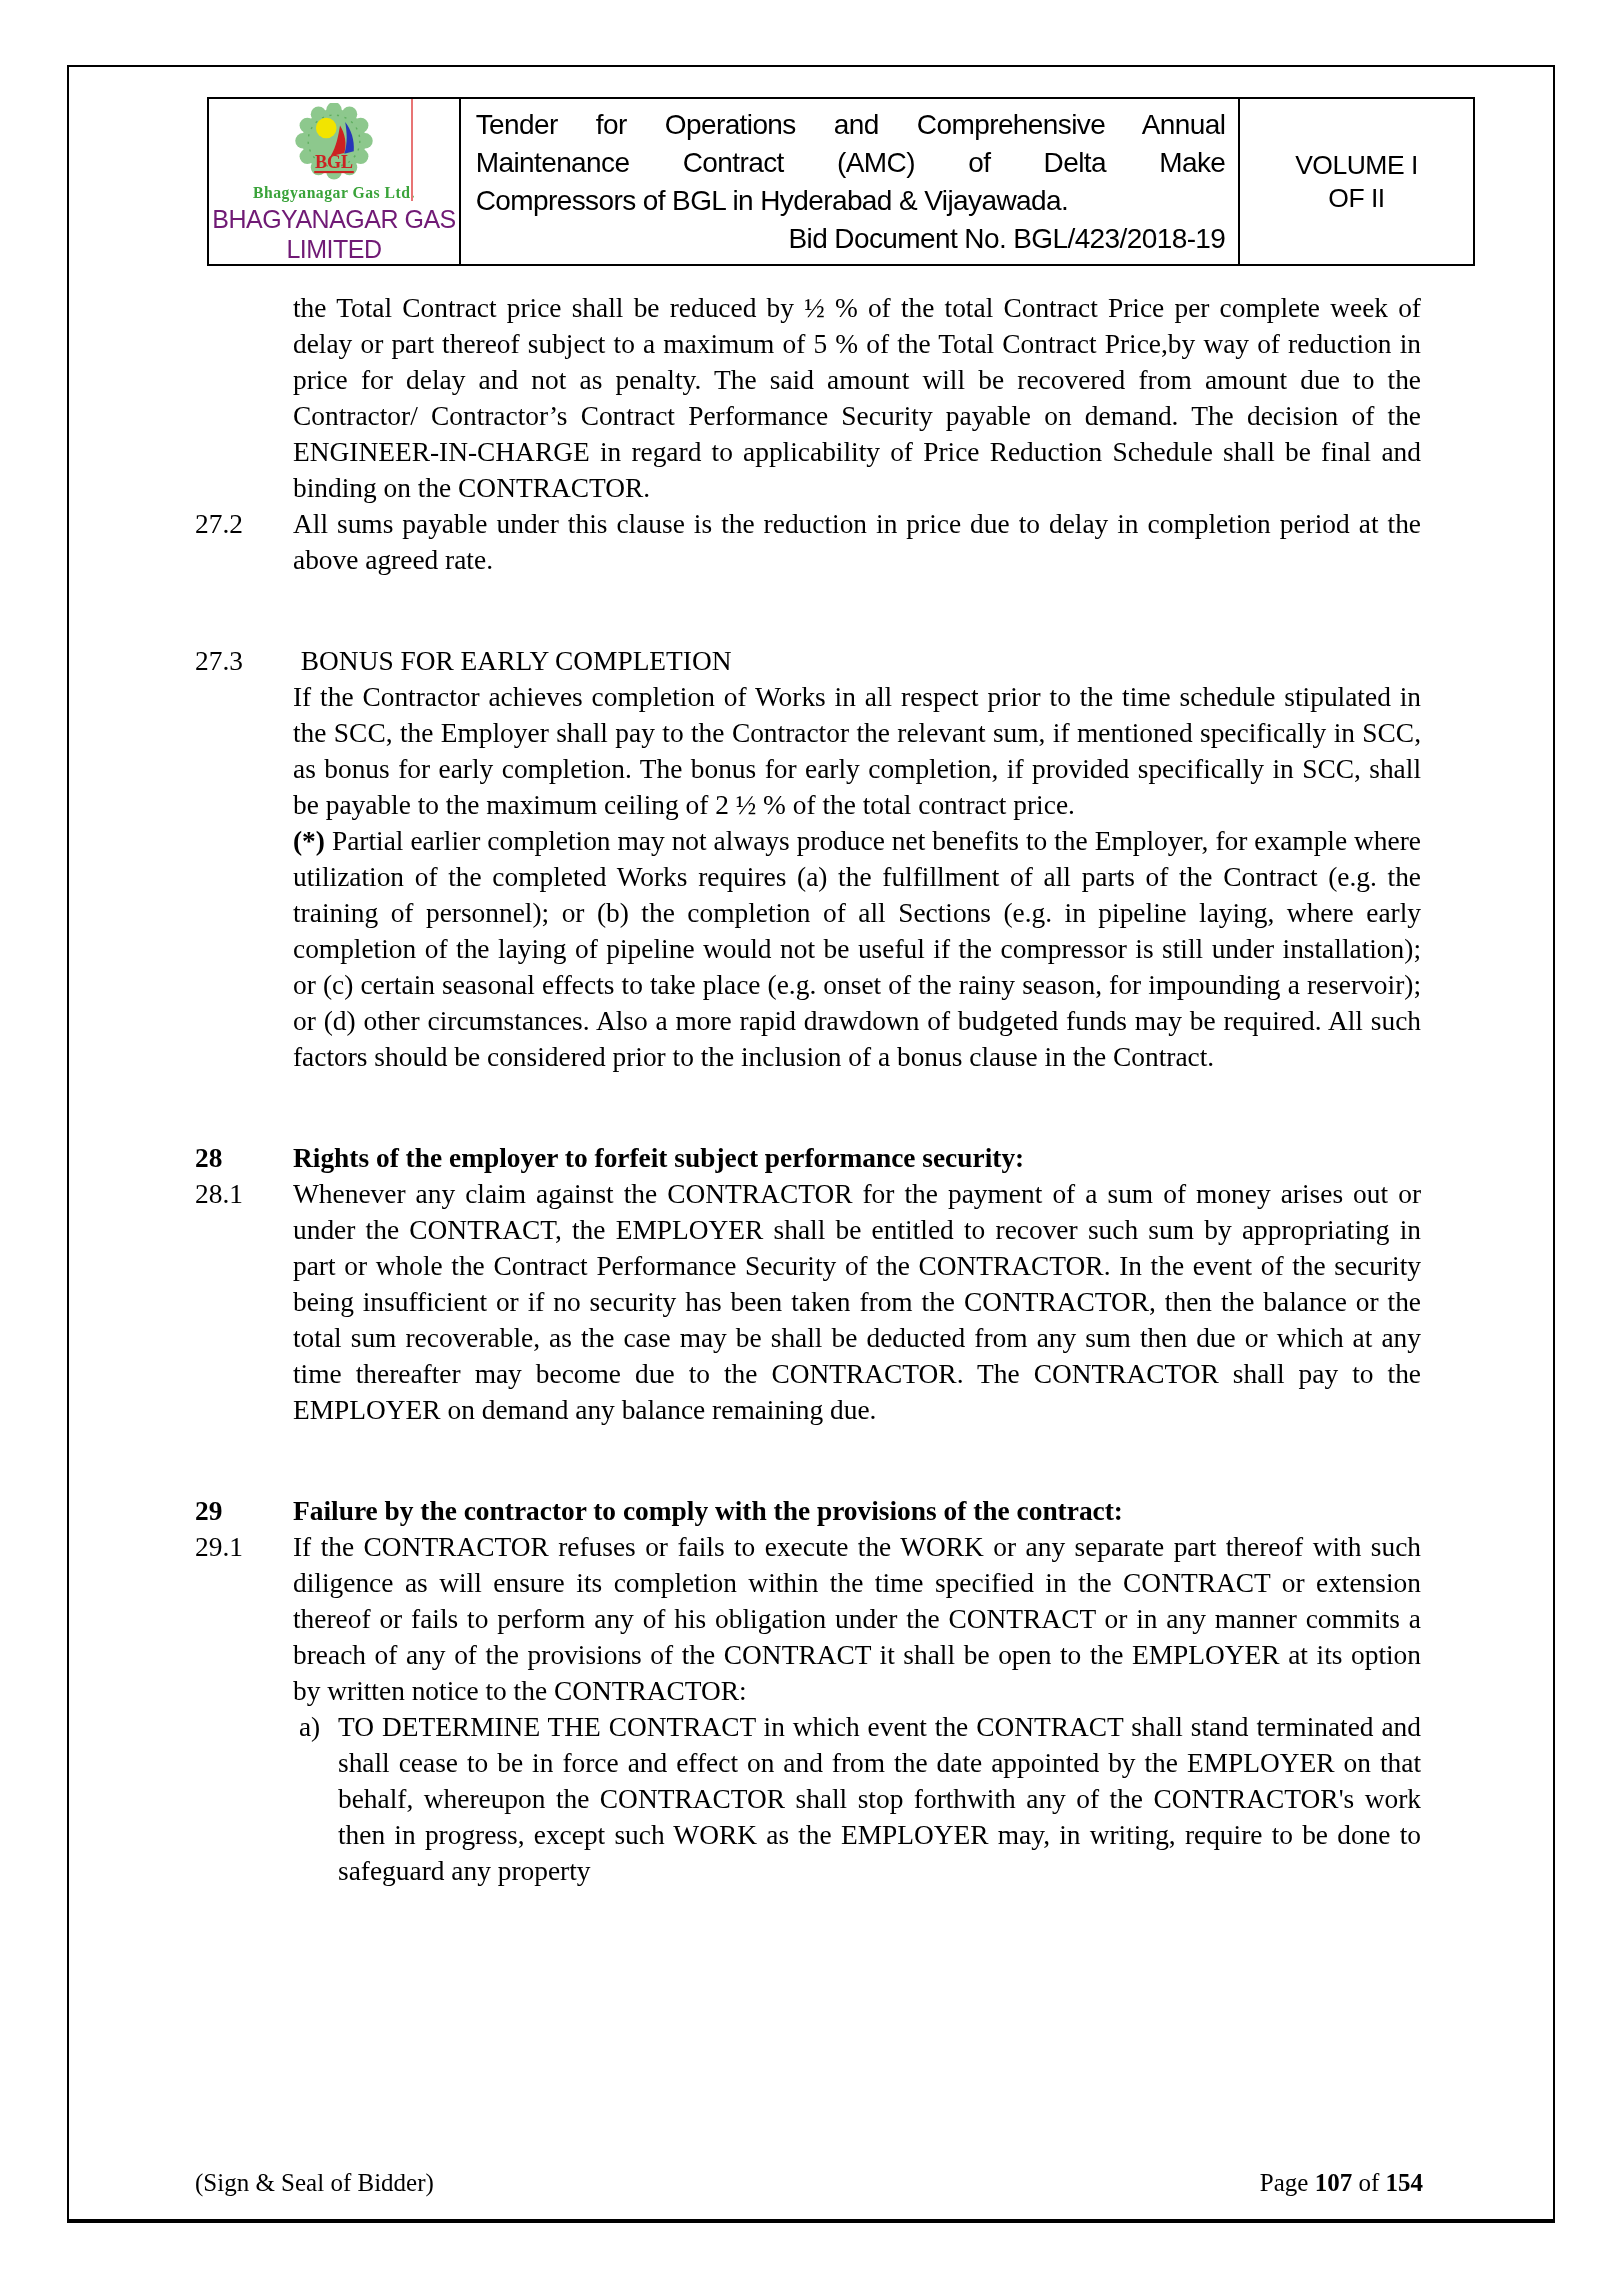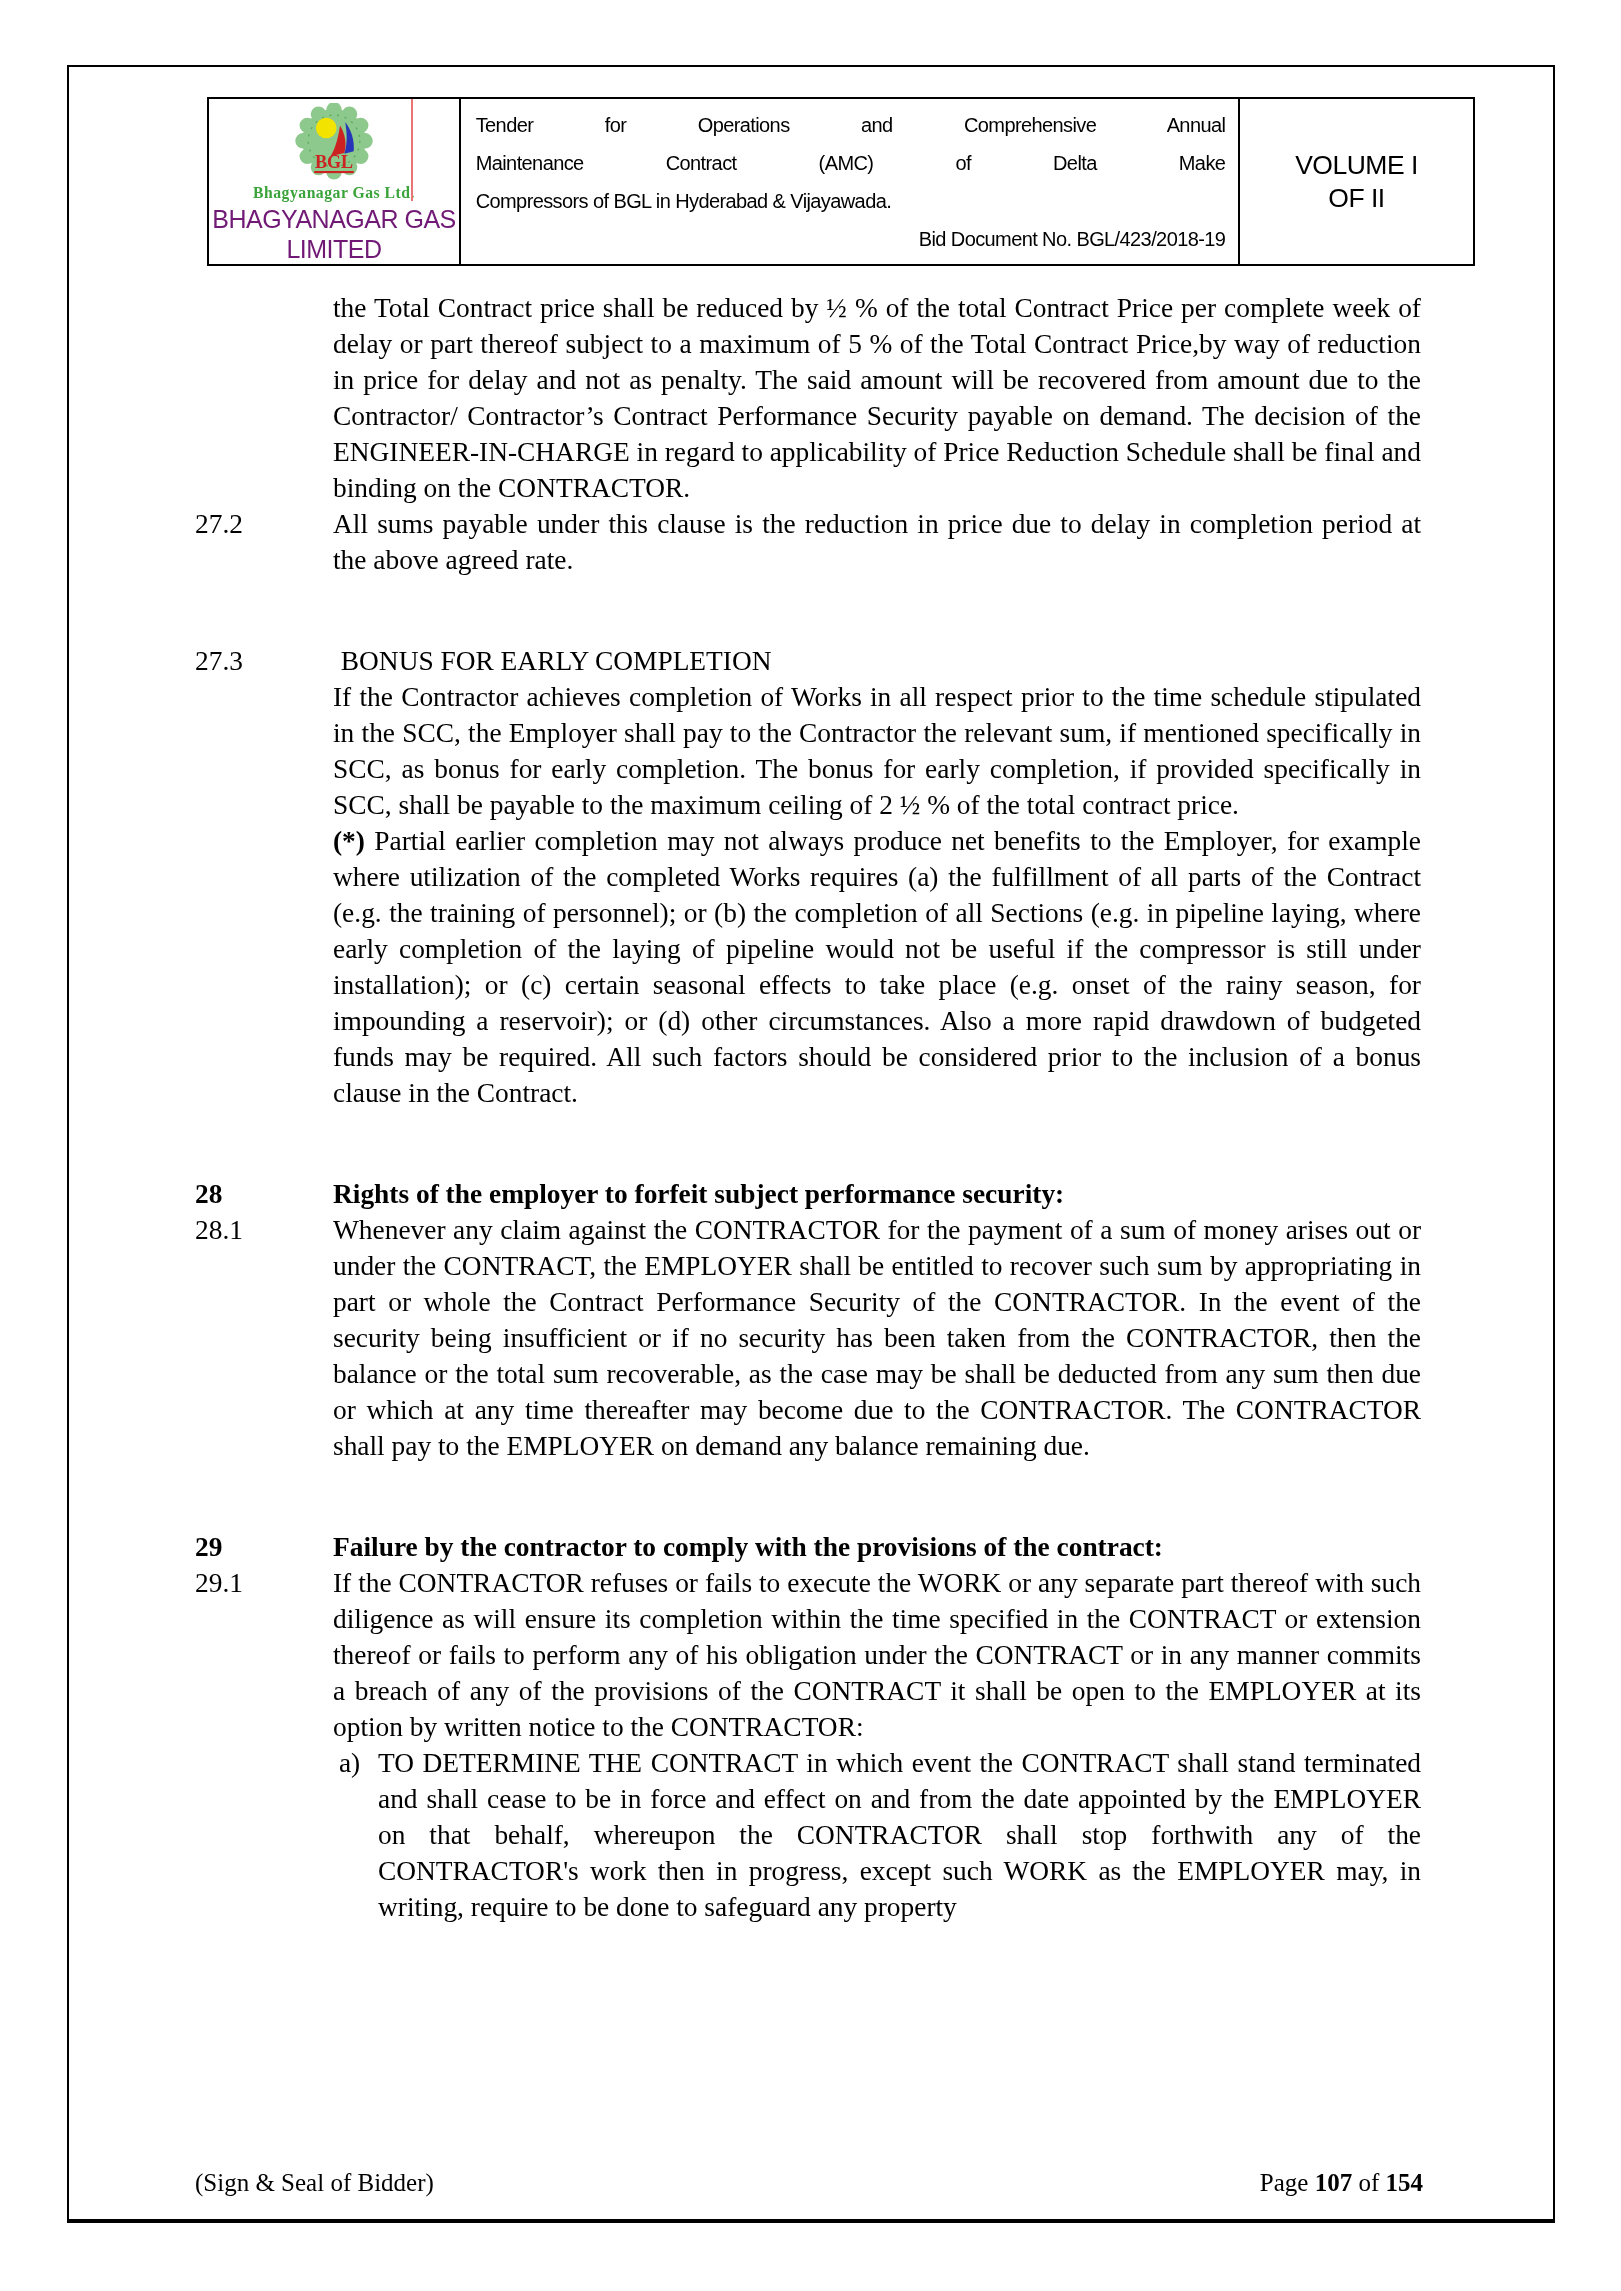--- a/index.html
+++ b/index.html
@@ -31,38 +31,38 @@
     font-family:"Liberation Serif",serif;font-weight:bold;font-size:15.7px;
     color:#3aa33a;line-height:17.6px;margin-top:-2px;letter-spacing:0.5px;
   }
   .company-name{
     font-family:"Liberation Sans",sans-serif;font-size:25px;line-height:30px;
     text-align:center;color:#701a75;margin-top:2.9px;letter-spacing:-0.5px;
   }
   .title-cell{
     flex:1;box-sizing:border-box;border-right:2px solid #000;
     padding:6.9px 12.7px 0 14.7px;
-    font-family:"Liberation Sans",sans-serif;font-size:20px;line-height:38px;
+    font-family:"Liberation Sans",sans-serif;font-size:28px;line-height:38px;
     letter-spacing:-0.6px;color:#000;
   }
   .title-line-justify{text-align:justify;text-align-last:justify;}
   .title-line-left{text-align:left;}
   .title-line-center{text-align:right;}
   .volume-cell{
     width:233px;box-sizing:border-box;display:flex;flex-direction:column;
     justify-content:center;align-items:center;
     font-family:"Liberation Sans",sans-serif;font-size:26.5px;line-height:33px;
     letter-spacing:-0.5px;
   }
   
   .content{
     position:absolute;left:126px;top:223px;width:1226px;
     font-size:27.4px;line-height:36px;
   }
-  .row{display:flex;gap:40px;}
+  .row{display:flex;}
   .num{width:98px;flex:none;}
   .txt{flex:1;text-align:justify;}
   .txt-left{flex:1;text-align:left;}
   .gap{height:65px;}
   .bold{font-weight:bold;}
   .caps-heading{padding-left:7.8px;}
   .sublist{display:flex;margin-top:0;}
   .sub-marker{width:45px;flex:none;padding-left:5.9px;box-sizing:border-box;}
   .sub-txt{flex:1;text-align:justify;}
   

